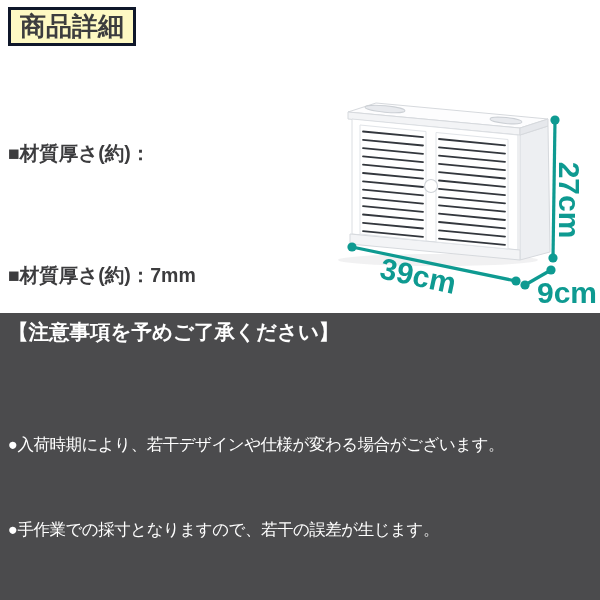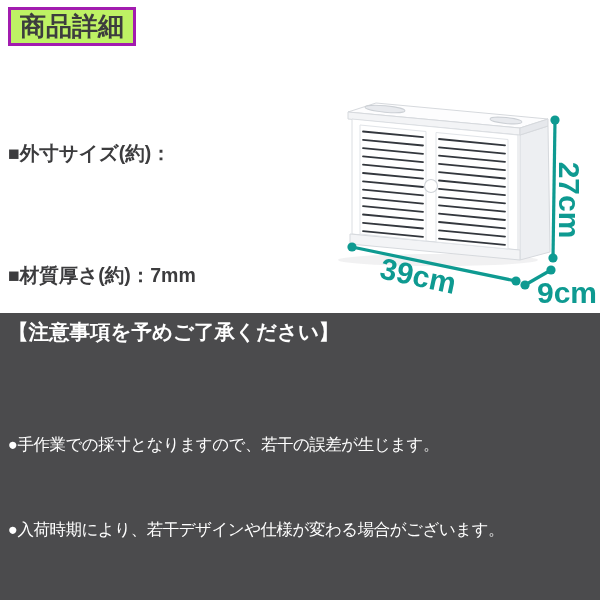--- a/index.html
+++ b/index.html
@@ -3,24 +3,24 @@
 <meta charset="utf-8">
 <style>
   html,body{margin:0;padding:0;}
   body{
     width:600px;height:600px;position:relative;overflow:hidden;
     background:#ffffff;
     font-family:"Liberation Sans","DejaVu Sans",sans-serif;
   }
   .title-box{
     position:absolute;left:8px;top:7px;
-    border:3px solid #a21caf;
+    border:3px solid #0f172a;
     padding:0 9px;
     font-size:26px;font-weight:bold;color:#3c3c3e;line-height:33px;
-    background:#bef264;
+    background:#fef9c3;
   }
   .specs{
     position:absolute;left:8px;top:44px;margin:0;padding:0;list-style:none;
     font-size:19.5px;font-weight:bold;color:#3c3c3e;line-height:24.3px;
     white-space:pre;z-index:2;
   }
   .product{
     position:absolute;left:330px;top:82px;width:270px;height:232px;z-index:1;
   }
   .notice{
@@ -40,21 +40,21 @@
 </head>
 <body>
 
 <div class="title-box">
   <span>商品詳細</span>
 </div>
 
 <ul class="specs">
   
 
-    <li>■外寸サイズ(約)：</li>
+    <li>■材質厚さ(約)：</li>
   
   
     <li>■材質厚さ(約)：7mm</li>
   
     <li>■本体材質：PVC</li>
   
     <li>■重量(約)：610g</li>
   
     
   
@@ -142,23 +142,23 @@
       <text transform="translate(237,221)" text-anchor="middle">9cm</text>
     </g>
   </svg>
 </div>
 
 <section class="notice">
   <h2>【注意事項を予めご了承ください】</h2>
   <ul>
     
   
+      <li>●入荷時期により、若干デザインや仕様が変わる場合がございます。</li>
+    
       <li>●手作業での採寸となりますので、若干の誤差が生じます。</li>
-    
-      <li>●入荷時期により、若干デザインや仕様が変わる場合がございます。</li>
     
       
     
       
     
       
     
       
     
       

